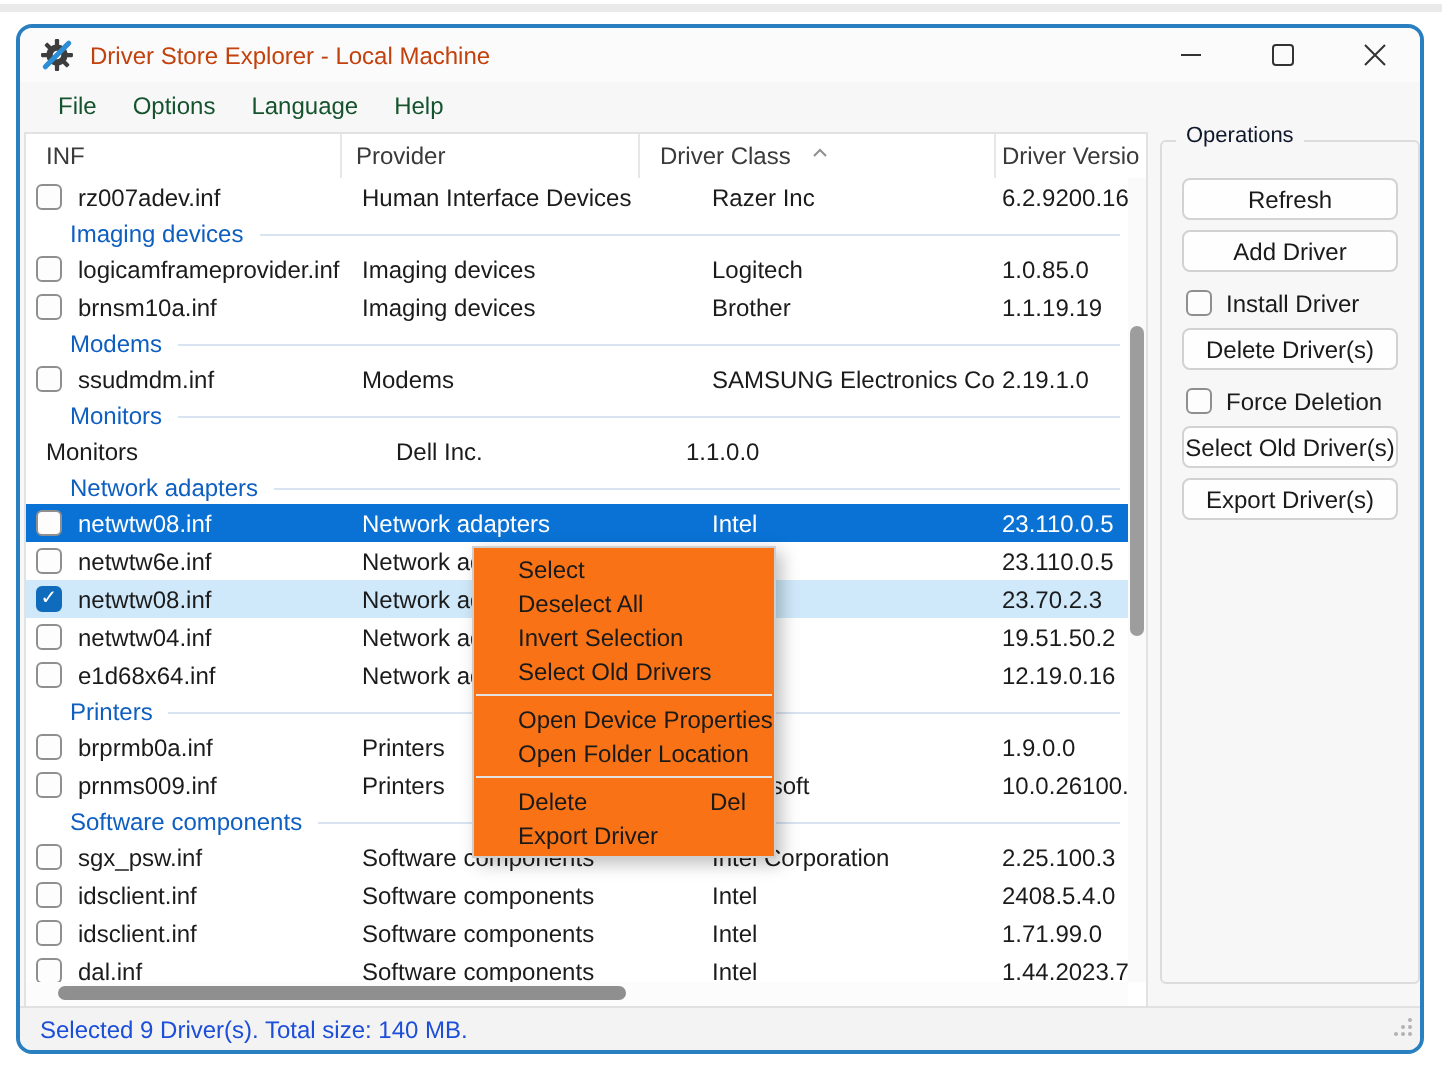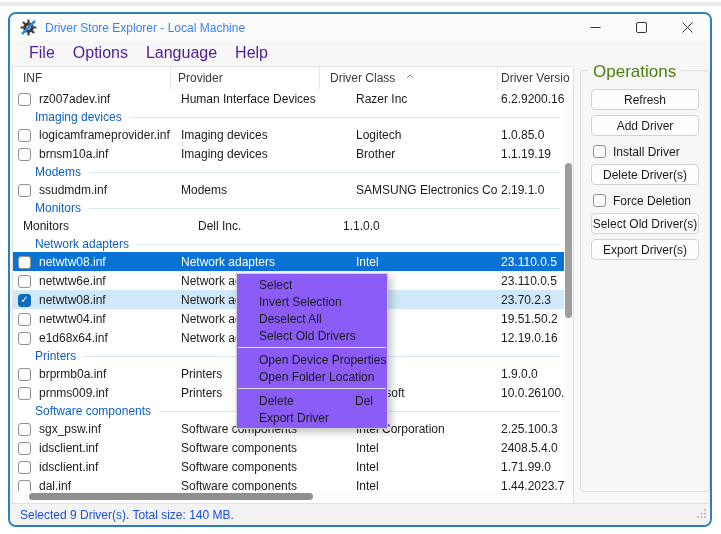--- a/index.html
+++ b/index.html
@@ -5,73 +5,73 @@
   *{margin:0;padding:0;box-sizing:border-box;font-family:"Liberation Sans",sans-serif}
   html,body{width:721px;height:534px;background:#ffffff;overflow:hidden;position:relative}
   .backdrop-strip{position:absolute;top:2px;left:0;width:721px;height:4px;background:#eaeaea}
 
   .window{position:absolute;left:8px;top:12px;width:704px;height:515px;background:var(--winbg,#f7f7f7);
     border:2px solid var(--border,#2a7fc0);border-radius:8px;overflow:hidden}
 
   
   .titlebar{height:27px;display:flex;align-items:center;padding-left:10px;background:#fbfbfb}
   .app-icon{width:17px;height:17px;margin-right:8px;flex-shrink:0}
-  .title-text{font-size:12px;color:#3b82f6;white-space:nowrap}
+  .title-text{font-size:12px;color:#c2410c;white-space:nowrap}
   .caption-buttons{margin-left:auto;display:flex;height:100%}
   .caption-btn{width:46px;height:100%;display:flex;align-items:center;justify-content:center}
 
   
   .menubar{height:23px;display:flex;align-items:center;padding-left:10px}
-  .menu-item{padding:3px 9px;font-size:16px;color:#4c1d95;cursor:default}
+  .menu-item{padding:3px 9px;font-size:12px;color:#14532d;cursor:default}
 
   
   .listview{position:absolute;left:2px;top:52px;width:562px;height:438px;background:#fff;border:1px solid #e2e2e2}
   .lv-header{height:22px;display:flex;align-items:center;font-size:12px;color:#3a3a3a;position:relative;background:#fff}
   .hcell{height:100%;display:flex;align-items:center;overflow:hidden;white-space:nowrap;border-right:1px solid #e7e7e7}
   .h1{width:158px;padding-left:10px}
   .h2{width:178px;padding-left:10px;position:relative}
   .h3{width:149px;padding-left:7px}
   .h4{flex:1;padding-left:3px;border-right:none}
   .sort-caret{position:absolute;left:86px;top:1px}
 
   .lv-body{position:absolute;top:22px;left:0;right:9px;bottom:12px;overflow:hidden}
   .lv-group{height:17px;display:flex;align-items:center;padding-left:22px;padding-right:4px}
   .lv-group-label{font-size:12px;color:var(--grouptext,#0e5fc0);white-space:nowrap}
   .lv-group-line{flex:1;height:1px;background:#d9e4f2;margin-left:8px;margin-top:2px}
 
   .lv-row{height:19px;display:flex;align-items:center;font-size:12px;color:#1b1b1b}
   .cell{overflow:hidden;white-space:nowrap}
-  .c1{width:158px;display:flex;align-items:flex-end;padding-left:5px;gap:8px;flex-shrink:0}
+  .c1{width:158px;display:flex;align-items:center;padding-left:5px;gap:8px;flex-shrink:0}
   .c2{width:178px;padding-left:10px;flex-shrink:0}
   .c3{width:149px;padding-left:7px;flex-shrink:0}
   .c4{flex:1;padding-left:3px}
   .lv-row.sel{background:var(--accent,#0a72d4);color:#fff}
   .lv-row.chk{background:var(--checkedrow,#cfe9fa)}
 
   .cbx{width:13px;height:13px;border:1px solid #8f8f8f;border-radius:3px;background:#fdfdfd;flex-shrink:0;
     display:flex;align-items:center;justify-content:center}
   .cbx.on{background:#0f6cbd;border-color:#0f6cbd}
   .tick{color:#fff;font-size:10px;line-height:1}
 
   .vscroll{position:absolute;top:22px;right:0;width:9px;bottom:12px;background:#fafafa}
   .vthumb{position:absolute;left:1px;width:7px;top:74px;height:155px;background:#9d9d9d;border-radius:4px}
   .hscroll{position:absolute;left:0;right:9px;bottom:0;height:12px;background:#fcfcfc}
   .hthumb{position:absolute;left:16px;width:284px;top:2px;height:7px;background:#8f8f8f;border-radius:4px}
 
   
-  .context-menu{position:absolute;left:223px;top:206px;width:152px;background:#8b5cf6;border:1px solid #cfcfcf;
+  .context-menu{position:absolute;left:223px;top:206px;width:152px;background:#f97316;border:1px solid #cfcfcf;
     box-shadow:3px 3px 8px rgba(0,0,0,.25);padding:2px 0;z-index:10}
   .menu-row{height:17px;display:flex;align-items:center;justify-content:space-between;
     padding:0 14px 0 22px;font-size:12px;color:#1a1a1a;white-space:nowrap}
   .menu-sc{color:#1a1a1a;margin-left:10px}
   .menu-sep{height:1px;background:#e2e2e2;margin:3px 1px}
 
   
   .ops-group{position:absolute;left:570px;top:56px;width:130px;height:422px;border:1px solid #dcdcdc;border-radius:3px}
-  .ops-label{position:absolute;left:7px;top:-9px;background:var(--winbg,#f7f7f7);padding:0 5px;font-size:17px;color:#4d7c0f}
+  .ops-label{position:absolute;left:7px;top:-9px;background:var(--winbg,#f7f7f7);padding:0 5px;font-size:11px;color:#0f172a}
   .ops-body{padding:18px 10px 0;display:flex;flex-direction:column}
   .ops-btn{height:21px;margin-bottom:5px;background:#fefefe;border:1px solid #d2d2d2;border-radius:4px;
     font-size:12px;color:#1a1a1a;font-family:inherit;white-space:nowrap}
   .ops-cb{display:flex;align-items:center;gap:7px;height:17px;margin:2px 0 4px 2px;font-size:12px;color:#1a1a1a;white-space:nowrap}
 
   
   .statusbar{position:absolute;left:0;right:0;bottom:0;height:22px;background:#f3f3f3;border-top:1px solid #e1e1e1;
     display:flex;align-items:center;padding-left:10px;font-size:12px;color:#1d4ed8}
   .resize-grip{position:absolute;right:3px;bottom:3px}
 </style>
@@ -314,24 +314,24 @@
     </div>
     <div class="hscroll">
       <div class="hthumb"></div>
     </div>
 
     <div class="context-menu">
         <div class="menu-row">
           <span>Select</span>
         </div>
         <div class="menu-row">
+          <span>Deselect All</span>
+        </div>
+        <div class="menu-row">
           <span>Invert Selection</span>
-        </div>
-        <div class="menu-row">
-          <span>Deselect All</span>
         </div>
         <div class="menu-row">
           <span>Select Old Drivers</span>
         </div>
         <div class="menu-sep"></div>
         <div class="menu-row">
           <span>Open Device Properties</span>
         </div>
         <div class="menu-row">
           <span>Open Folder Location</span>

